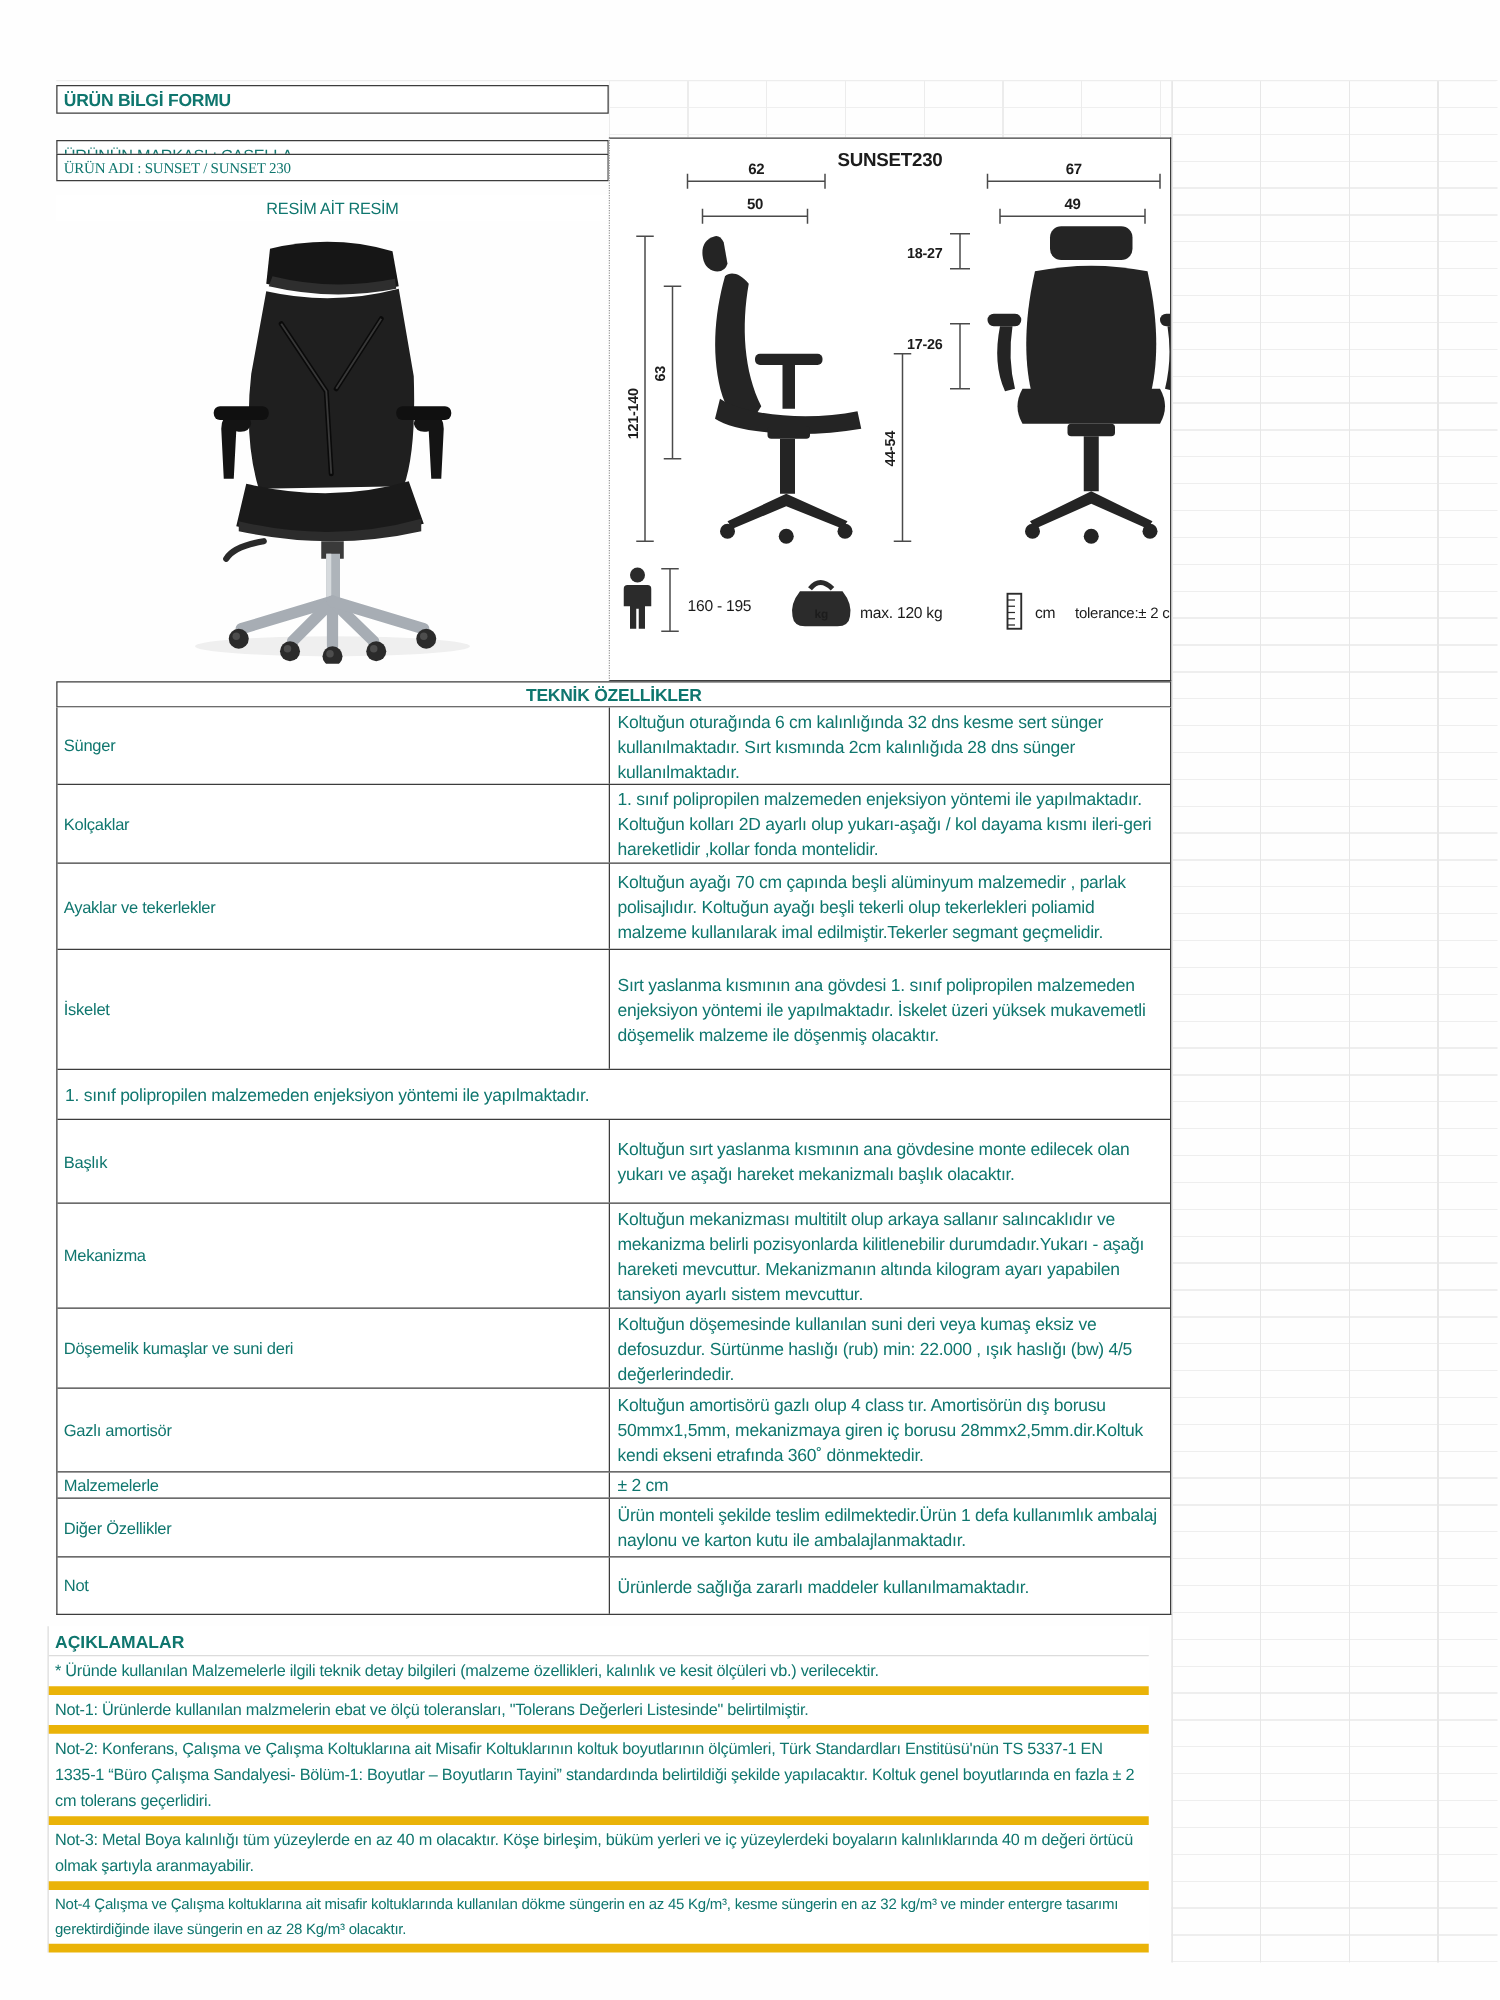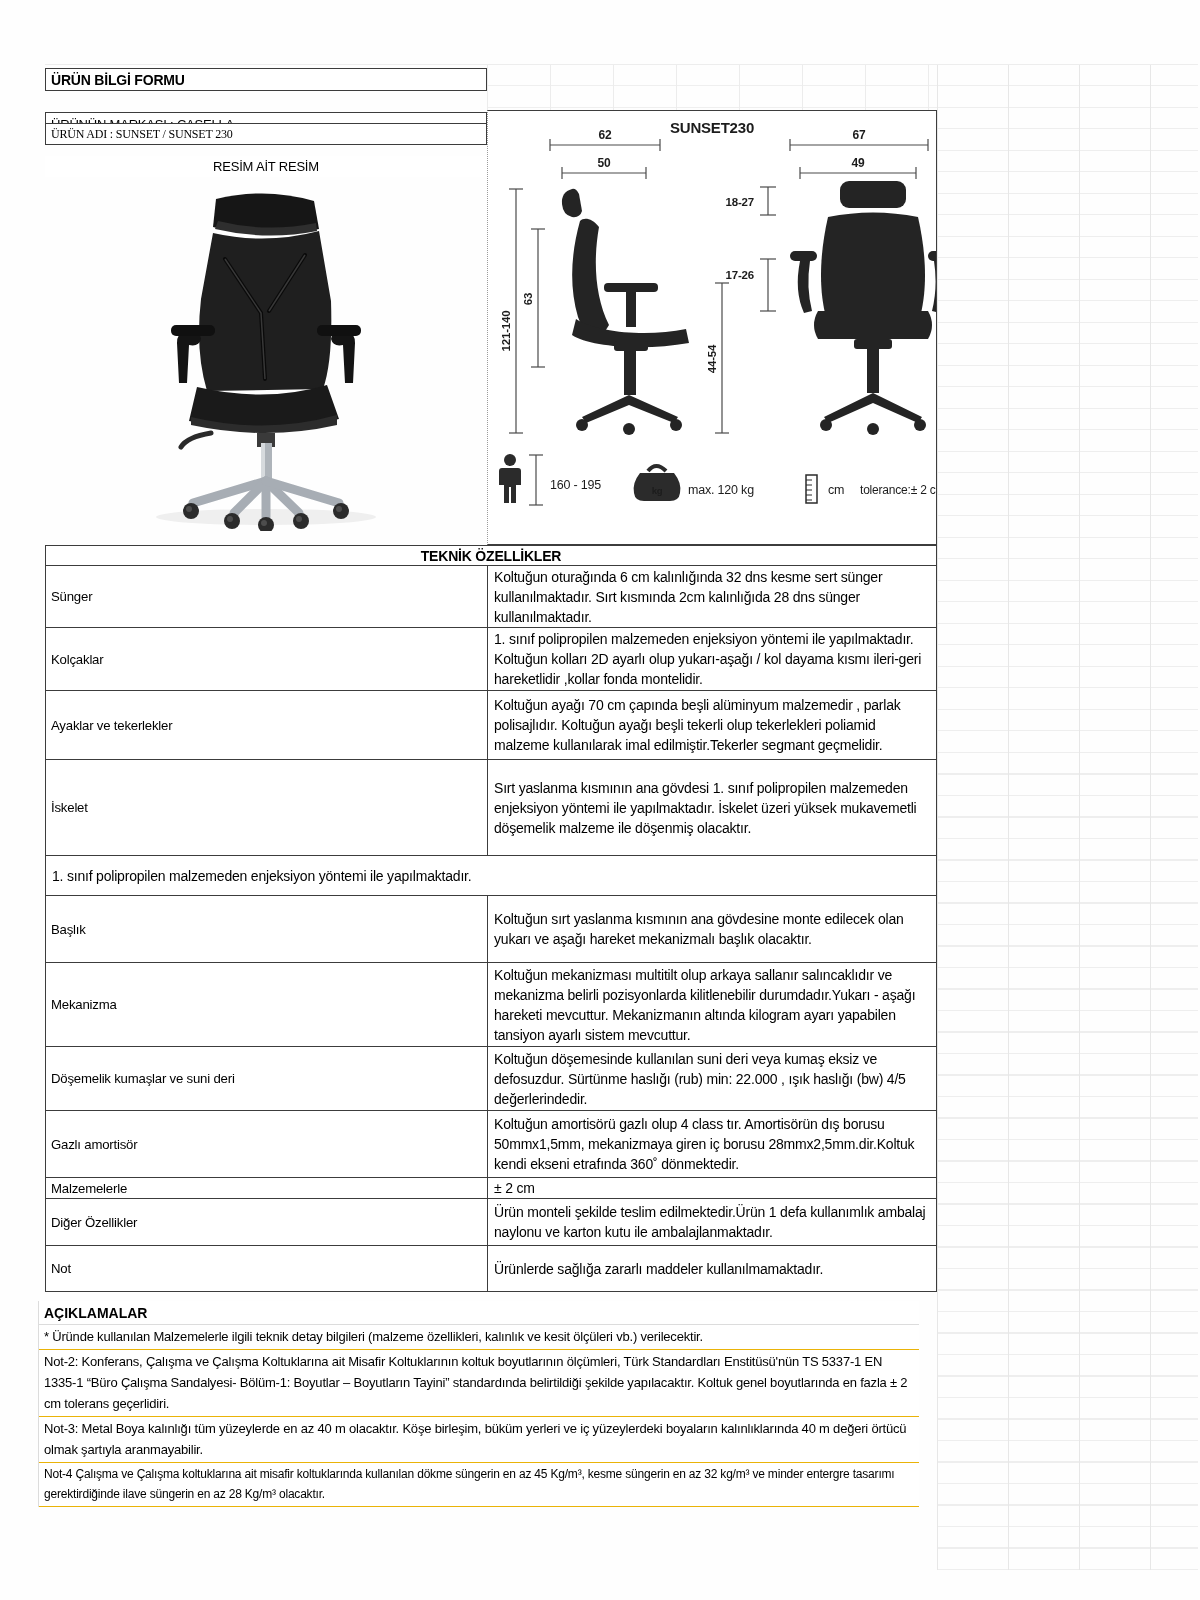--- a/index.html
+++ b/index.html
@@ -1,17 +1,17 @@
 <!DOCTYPE html>
 <html><head>
 <meta charset="utf-8">
 <style>
   html,body{margin:0;padding:0;background:#ffffff;}
   .page{position:relative;width:1200px;height:1600px;background:#fefefe;overflow:hidden;
-        font-family:"Liberation Sans",sans-serif;color:#000000;letter-spacing:-0.2px;}
+        font-family:"Liberation Sans",sans-serif;color:#0f766e;letter-spacing:-0.2px;}
   
   .grid-right{position:absolute;left:937px;top:64px;width:261px;height:1506px;
     background-image:
       repeating-linear-gradient(to right,#e7e7e7 0 1px,transparent 1px 71px),
       repeating-linear-gradient(to bottom,#eeeeee 0 1px,transparent 1px 21.5px);}
   .grid-top{position:absolute;left:487px;top:64px;width:450px;height:46px;
     background-image:
       repeating-linear-gradient(to right,#ececec 0 1px,transparent 1px 63px),
       repeating-linear-gradient(to bottom,#efefef 0 1px,transparent 1px 21.5px);}
   .topline{position:absolute;left:45px;top:64px;width:1152px;height:1px;background:#ededed;}
@@ -45,21 +45,21 @@
           padding-left:5px;font-size:13.2px;}
   .tvalue{width:448px;box-sizing:border-box;display:flex;align-items:center;padding:1px 7px 1px 6px;
           font-size:14px;line-height:20px;}
   .h62{height:62px}.h63{height:63px}.h69{height:69px}.h96{height:96px}.h40{height:40px}
   .h67{height:67px}.h84{height:84px}.h64{height:64px}.h21{height:21px}.h47{height:47px}.h45{height:45px}
 
   
   .notes{position:absolute;left:38px;top:1301px;width:880px;border-left:1px solid #dcdcdc;background:#fff;}
   .notes-header{font-size:14px;font-weight:bold;height:23px;display:flex;align-items:center;padding-left:5px;
                 border-bottom:1px solid #dcdcdc;letter-spacing:0;}
-  .note{font-size:13px;line-height:21px;padding:1px 4px 2px 5px;border-bottom:1px solid #eab308;}
+  .note{font-size:13px;line-height:21px;padding:1px 4px 2px 5px;border-bottom:7px solid #eab308;}
   .note.small{font-size:12px;line-height:20px;}
 
   
   svg text{font-family:"Liberation Sans",sans-serif;fill:#1c1c1c;}
   .dim{stroke:#4a4a4a;stroke-width:1.2;}
   .dimtxt{font-size:12px;font-weight:bold;}
 </style>
 </head>
 <body>
 
@@ -302,18 +302,19 @@
       </div>
     <div class="trow h45">
         <div class="tlabel">Not</div>
         <div class="tvalue">Ürünlerde sağlığa zararlı maddeler kullanılmamaktadır.</div>
       </div>
   </div>
 
   <div class="notes">
     <div class="notes-header">AÇIKLAMALAR</div>
     <div class="note">* Üründe kullanılan Malzemelerle ilgili teknik detay bilgileri (malzeme özellikleri, kalınlık ve kesit ölçüleri vb.)  verilecektir.</div>
+    <div class="note">Not-1: Ürünlerde kullanılan malzmelerin ebat ve ölçü toleransları, "Tolerans Değerleri Listesinde" belirtilmiştir.</div>
     <div class="note">Not-2: Konferans, Çalışma ve Çalışma Koltuklarına ait  Misafir Koltuklarının koltuk boyutlarının ölçümleri, Türk Standardları Enstitüsü'nün TS 5337-1 EN 1335-1 “Büro Çalışma Sandalyesi- Bölüm-1: Boyutlar – Boyutların Tayini” standardında belirtildiği şekilde yapılacaktır. Koltuk genel boyutlarında en fazla ± 2 cm tolerans geçerlidiri.</div>
     <div class="note">Not-3: Metal Boya kalınlığı tüm yüzeylerde en az 40 m  olacaktır. Köşe birleşim, büküm yerleri ve iç yüzeylerdeki boyaların kalınlıklarında 40 m değeri örtücü olmak şartıyla aranmayabilir.</div>
     <div class="note small">Not-4 Çalışma ve Çalışma koltuklarına ait misafir koltuklarında kullanılan dökme süngerin en az 45 Kg/m³,  kesme süngerin en az 32 kg/m³  ve minder entergre tasarımı gerektirdiğinde ilave süngerin en az 28 Kg/m³  olacaktır.</div>
   </div>
 
 </div>
 
 </body></html>

